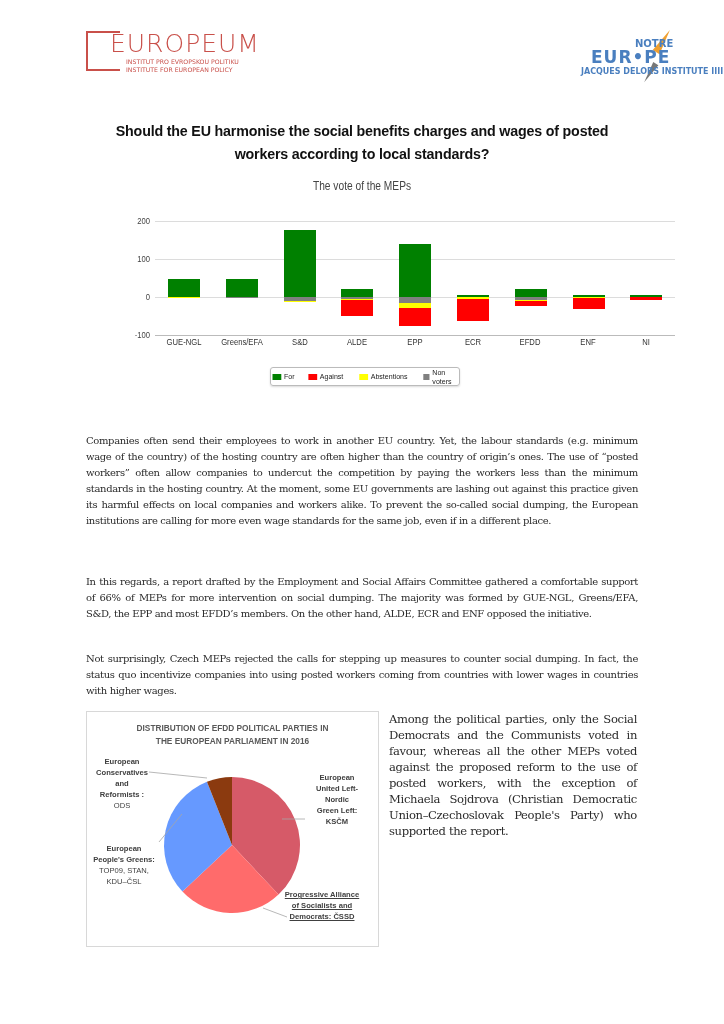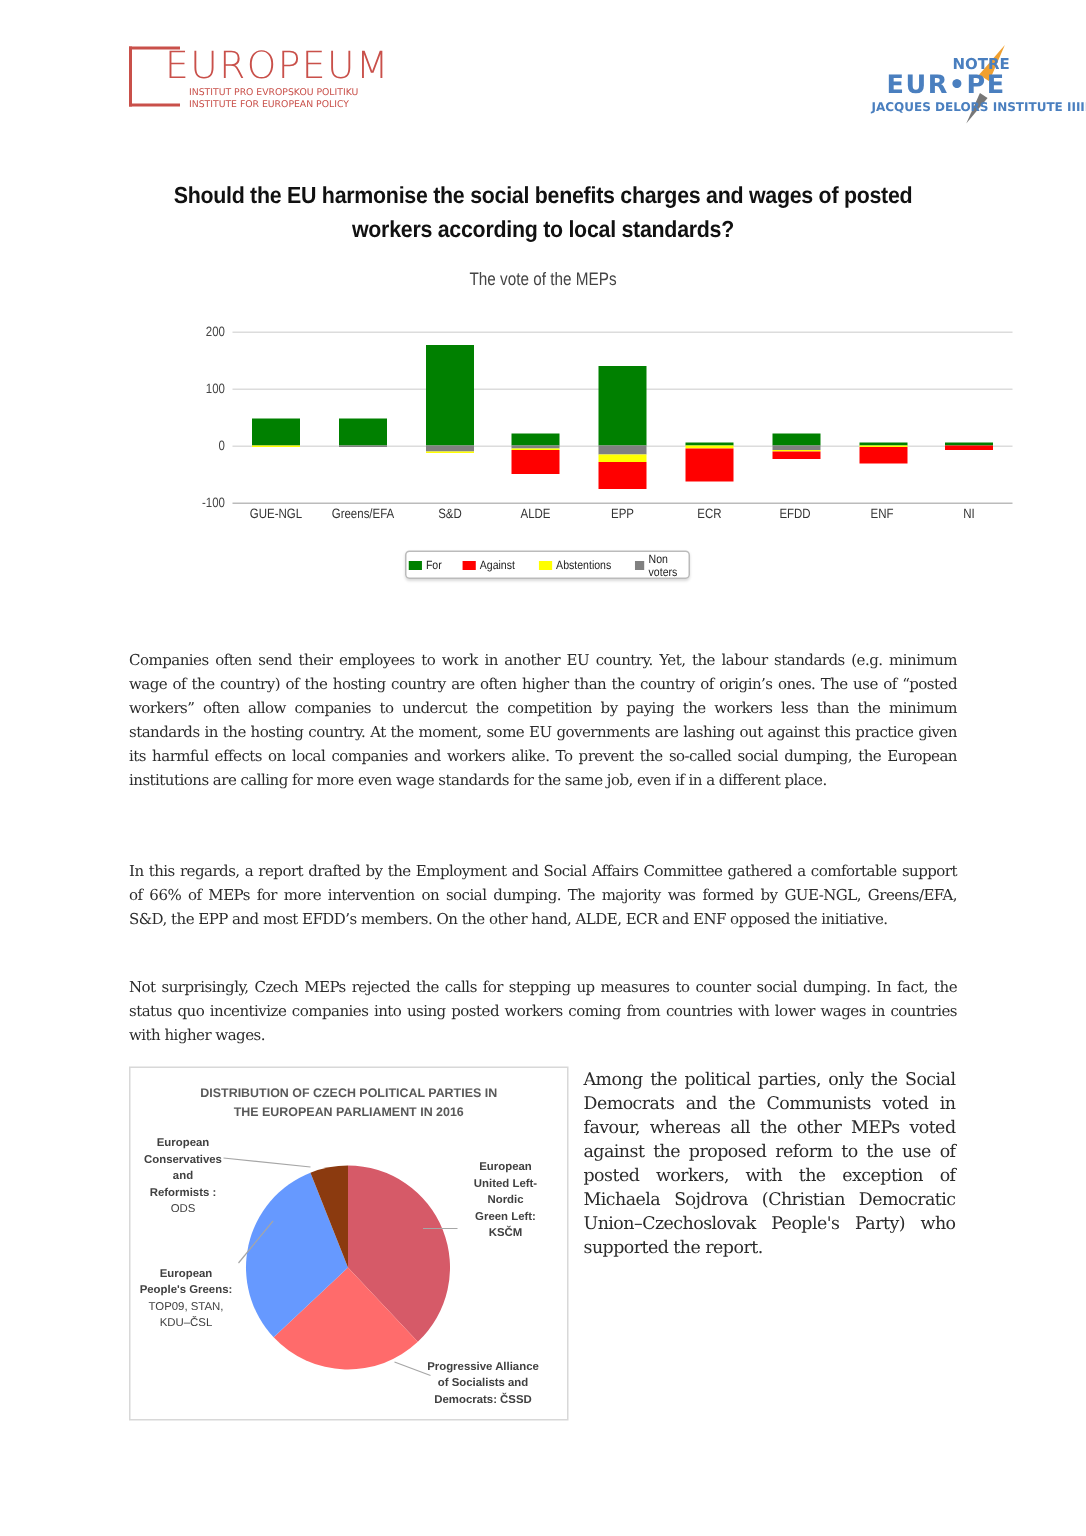--- a/index.html
+++ b/index.html
@@ -137,21 +137,21 @@
       <span>Non voters</span>
     </span>
 </div>
 
 <div class="para p1">Companies often send their employees to work in another EU country. Yet, the labour standards (e.g. minimum wage of the country) of the hosting country are often higher than the country of origin’s ones. The use of “posted workers” often allow companies to undercut the competition by paying the workers less than the minimum standards in the hosting country. At the moment, some EU governments are lashing out against this practice given its harmful effects on local companies and workers alike. To prevent the so-called social dumping, the European institutions are calling for more even wage standards for the same job, even if in a different place.</div>
 <div class="para p2">In this regards, a report drafted by the Employment and Social Affairs Committee gathered a comfortable support of 66% of MEPs for more intervention on social dumping. The majority was formed by GUE-NGL, Greens/EFA, S&amp;D, the EPP and most EFDD’s members. On the other hand, ALDE, ECR and ENF opposed the initiative.</div>
 <div class="para p3">Not surprisingly, Czech MEPs rejected the calls for stepping up measures to counter social dumping. In fact, the status quo incentivize companies into using posted workers coming from countries with lower wages in countries with higher wages.</div>
 
 <div class="pie-panel">
   <div class="pie-title">
-    <div>DISTRIBUTION OF CZECH POLITICAL PARTIES IN</div>
+    <div>DISTRIBUTION OF EFDD POLITICAL PARTIES IN</div>
     <div>THE EUROPEAN PARLIAMENT IN 2016</div>
   </div>
   <svg class="pie-svg" id="pie-svg" width="293" height="236">
       <path d="M145,133 L145,65 A68,68 0 0 1 191.54920320315085,182.56986666465596 Z" fill="#d65a68"></path>
       <path d="M145,133 L191.54920320315085,182.56986666465596 A68,68 0 0 1 95.43013333534404,179.54920320315085 Z" fill="#ff6b6b"></path>
       <path d="M145,133 L95.43013333534404,179.54920320315085 A68,68 0 0 1 119.9675304174419,69.7751989595989 Z" fill="#6699ff"></path>
       <path d="M145,133 L119.9675304174419,69.7751989595989 A68,68 0 0 1 145,65 Z" fill="#8b3a0f"></path>
       <line x1="62" y1="60" x2="120" y2="66" stroke="#a6a6a6" stroke-width="0.8"></line>
       <line x1="195" y1="107" x2="218" y2="107" stroke="#a6a6a6" stroke-width="0.8"></line>
       <line x1="72" y1="130" x2="95" y2="102" stroke="#a6a6a6" stroke-width="0.8"></line>
@@ -171,20 +171,20 @@
     <div><b>Nordic</b></div>
     <div><b>Green Left:</b></div>
     <div><b>KSČM</b></div>
   </div>
   <div class="pie-label" style="left:2px; top:131px; width:70px;">
     <div><b>European</b></div>
     <div><b>People's Greens:</b></div>
     <div>TOP09, STAN,</div>
     <div>KDU–ČSL</div>
   </div>
-  <div class="pie-label" style="left:190px; top:193px; width:90px;">
+  <div class="pie-label" style="left:190px; top:177px; width:90px;text-decoration:underline;">
     <div><b>Progressive Alliance</b></div>
     <div><b>of Socialists and</b></div>
     <div><b>Democrats: ČSSD</b></div>
   </div>
 </div>
 
 <div class="p4">Among the political parties, only the Social Democrats and the Communists voted in favour, whereas all the other MEPs voted against the proposed reform to the use of posted workers, with the exception of Michaela Sojdrova (Christian Democratic Union–Czechoslovak People's Party) who supported the report.</div>
 
 </body></html>

